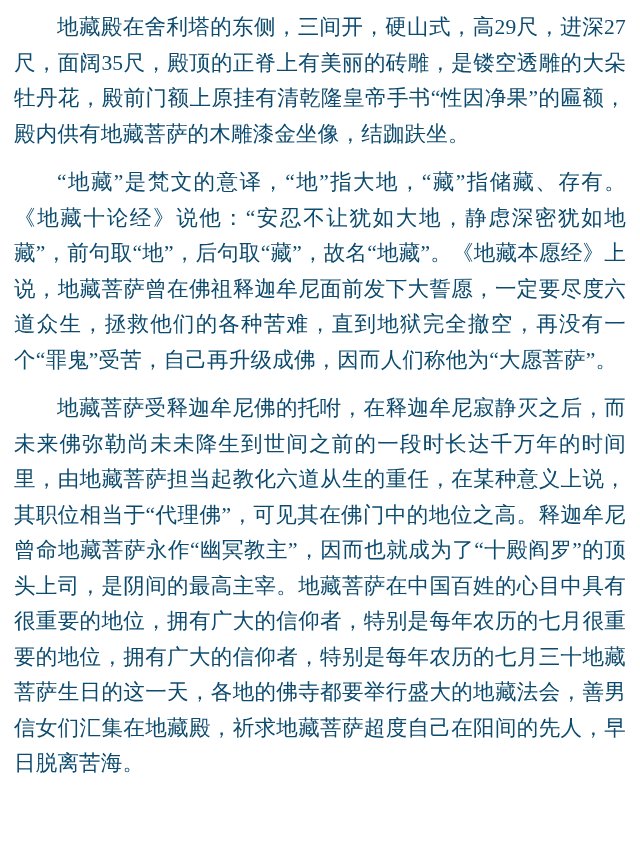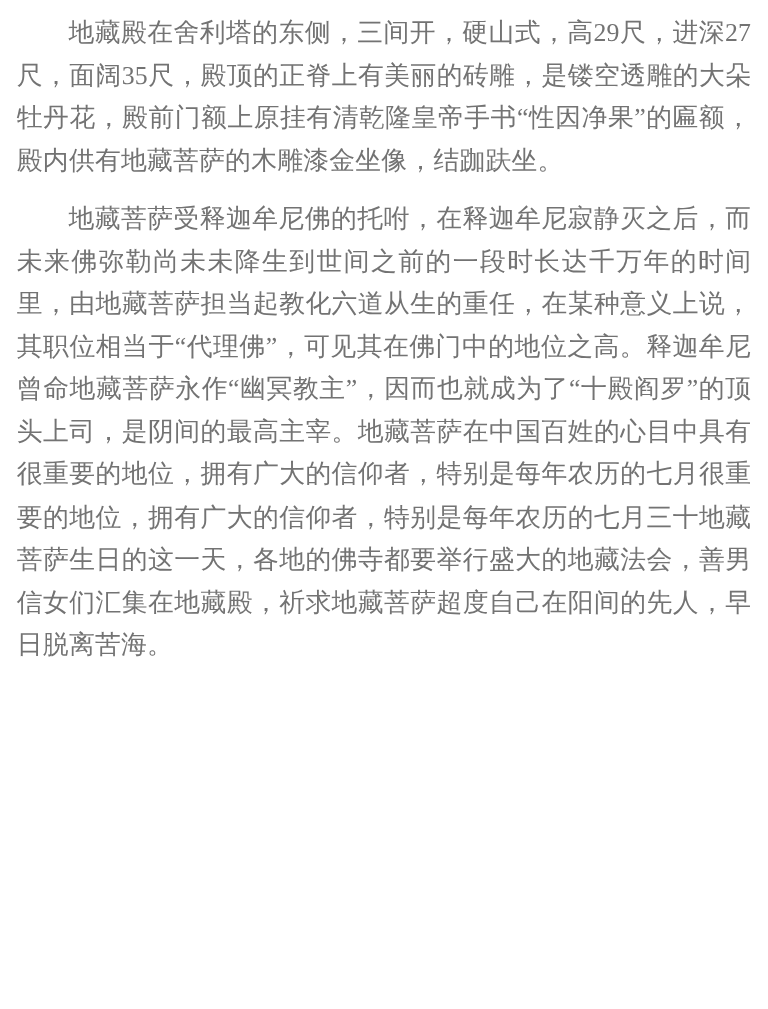--- a/index.html
+++ b/index.html
@@ -22,26 +22,27 @@
     background: #ffffff;
   }
   .para {
     font-size: 21.5px;
     line-height: 35.5px;
     text-align: justify;
     text-justify: inter-ideograph;
     margin: 0 0 13px 0;
     letter-spacing: 0.2px;
     text-indent: 2em;
-    color: #737373;
+    color: #0c4a6e;
     font-weight: 400;
   }
   .para:last-child {
     margin-bottom: 16px;
   }
 </style>
 </head>
 <body>
 
 <div class="page">
   <p class="para">地藏殿在舍利塔的东侧，三间开，硬山式，高29尺，进深27尺，面阔35尺，殿顶的正脊上有美丽的砖雕，是镂空透雕的大朵牡丹花，殿前门额上原挂有清乾隆皇帝手书“性因净果”的匾额，殿内供有地藏菩萨的木雕漆金坐像，结跏趺坐。</p>
+  <p class="para">“地藏”是梵文的意译，“地”指大地，“藏”指储藏、存有。《地藏十论经》说他：“安忍不让犹如大地，静虑深密犹如地藏”，前句取“地”，后句取“藏”，故名“地藏”。《地藏本愿经》上说，地藏菩萨曾在佛祖释迦牟尼面前发下大誓愿，一定要尽度六道众生，拯救他们的各种苦难，直到地狱完全撤空，再没有一个“罪鬼”受苦，自己再升级成佛，因而人们称他为“大愿菩萨”。</p>
   <p class="para">地藏菩萨受释迦牟尼佛的托咐，在释迦牟尼寂静灭之后，而未来佛弥勒尚未未降生到世间之前的一段时长达千万年的时间里，由地藏菩萨担当起教化六道从生的重任，在某种意义上说，其职位相当于“代理佛”，可见其在佛门中的地位之高。释迦牟尼曾命地藏菩萨永作“幽冥教主”，因而也就成为了“十殿阎罗”的顶头上司，是阴间的最高主宰。地藏菩萨在中国百姓的心目中具有很重要的地位，拥有广大的信仰者，特别是每年农历的七月很重要的地位，拥有广大的信仰者，特别是每年农历的七月三十地藏菩萨生日的这一天，各地的佛寺都要举行盛大的地藏法会，善男信女们汇集在地藏殿，祈求地藏菩萨超度自己在阳间的先人，早日脱离苦海。</p>
 </div>
 
 </body></html>

